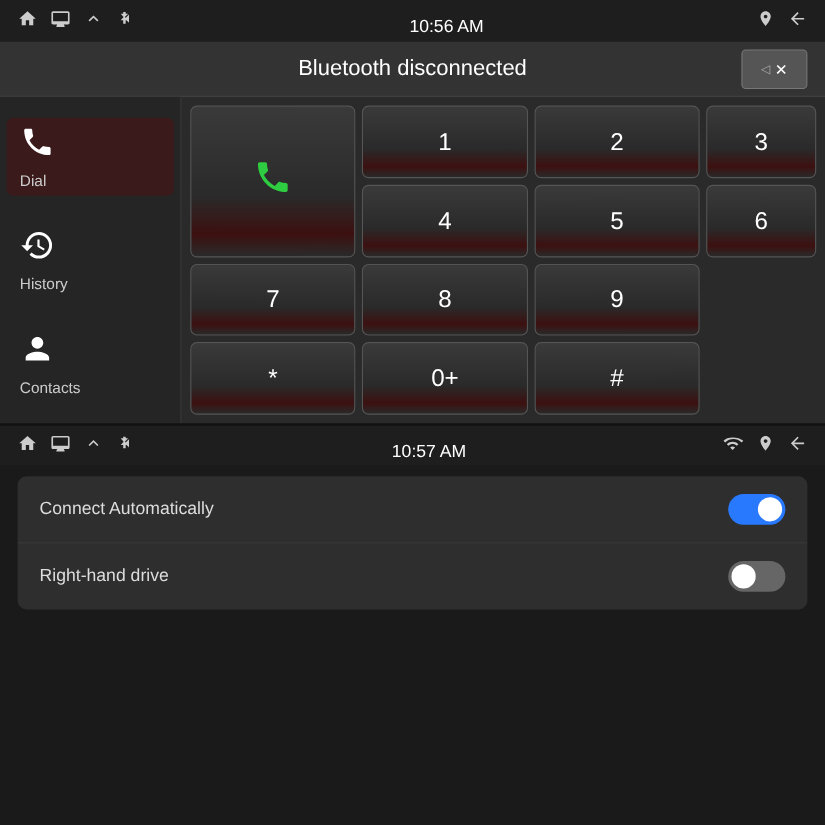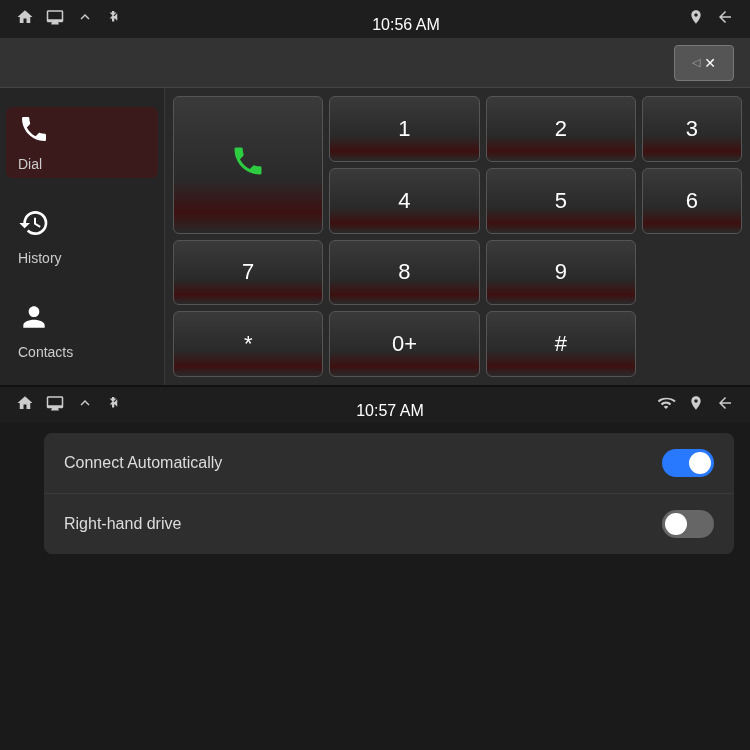--- a/index.html
+++ b/index.html
@@ -178,21 +178,20 @@
       display: flex;
       align-items: center;
       justify-content: space-between;
       padding: 0 16px;
       border-top: 2px solid #111;
     }
 
     
     .settings-area {
       padding: 10px 16px;
-      margin-left: 28px;
     }
     .settings-card {
       background: #2e2e2e;
       border-radius: 8px;
       overflow: hidden;
       margin-bottom: 2px;
     }
     .settings-row {
       display: flex;
       align-items: center;
@@ -283,20 +282,21 @@
       <span class="status-icon">
         <svg width="18" height="18" viewBox="0 0 24 24" fill="#ccc">
             <path d="M20 11H7.83l5.59-5.59L12 4l-8 8 8 8 1.41-1.41L7.83 13H20v-2z"></path>
           </svg>
       </span>
     </div>
   </div>
 
   <div class="notification-bar">
     <div style="width:60px"></div>
+    <span class="notification-text">Bluetooth disconnected</span>
     <div class="close-btn">
       <span style="font-size:11px; color:#aaa;">◁</span>
       <span>✕</span>
     </div>
   </div>
 
   <div class="main-content">
 
     <div class="sidebar">
       <div class="sidebar-item active">

